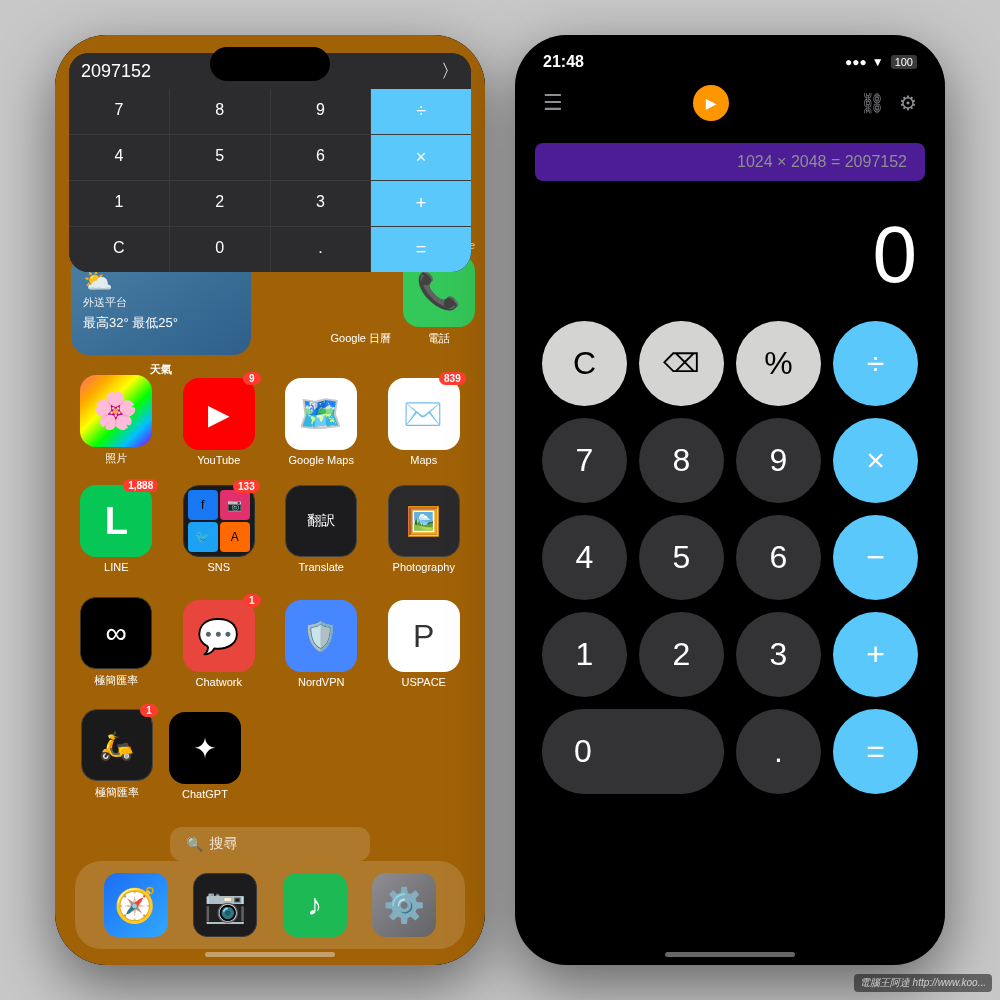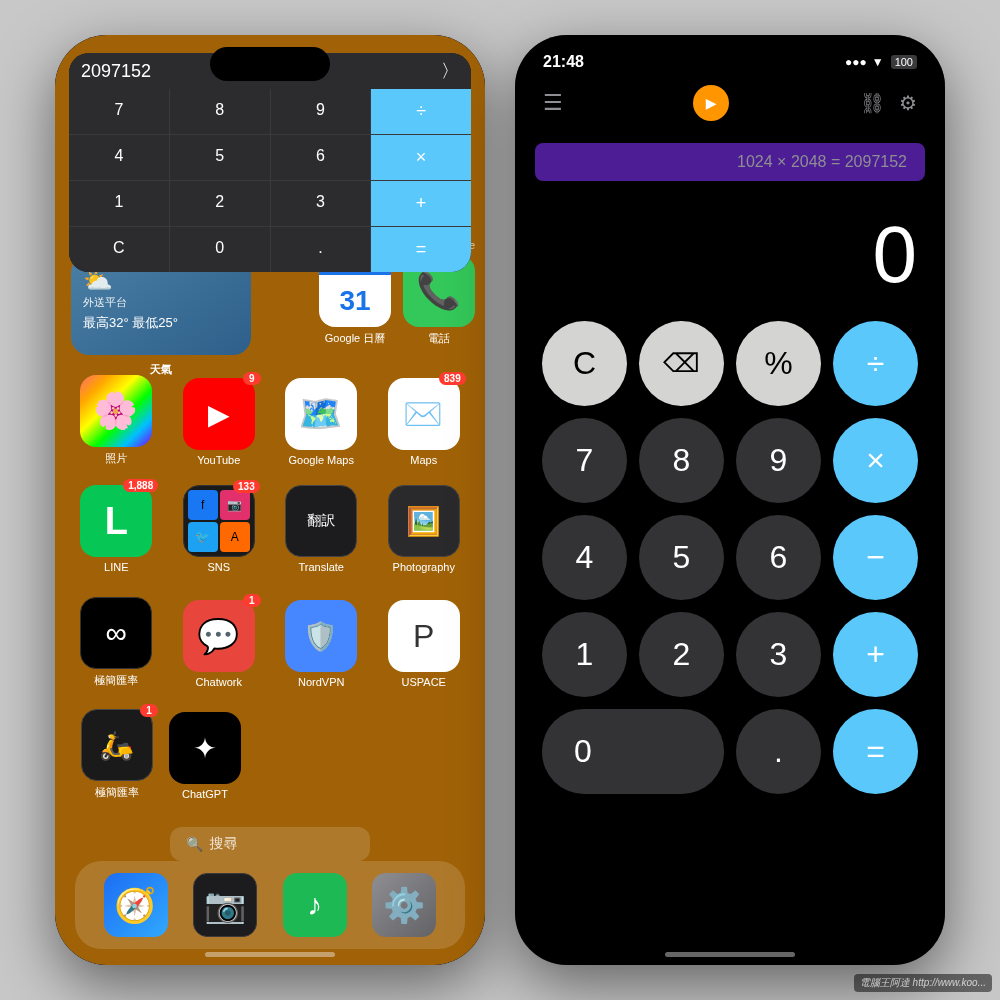--- a/index.html
+++ b/index.html
@@ -456,28 +456,20 @@
       <div class="weather-temps">
         <span>最高32°</span>
         <span>最低25°</span>
       </div>
       <div class="weather-label">天氣</div>
     </div>
 
     <div style="position:absolute;top:220px;right:10px;display:flex;gap:12px;align-items:flex-end;">
 
       <div class="app-icon-wrap">
-        <div class="app-icon icon-calendar" style="overflow:hidden;">
-          <div class="icon-calendar-inner">
-            <div class="cal-top">
-                <span style="color:#fff;font-size:9px;font-weight:600;">十一月</span>
-              </div>
-            <div class="cal-date">31</div>
-          </div>
-        </div>
         <span class="app-label">Google 日曆</span>
       </div>
 
       <div class="app-icon-wrap">
         <div class="app-icon icon-phone">
           <span style="font-size:36px;">📞</span>
         </div>
         <span class="app-label">電話</span>
       </div>
     </div>

